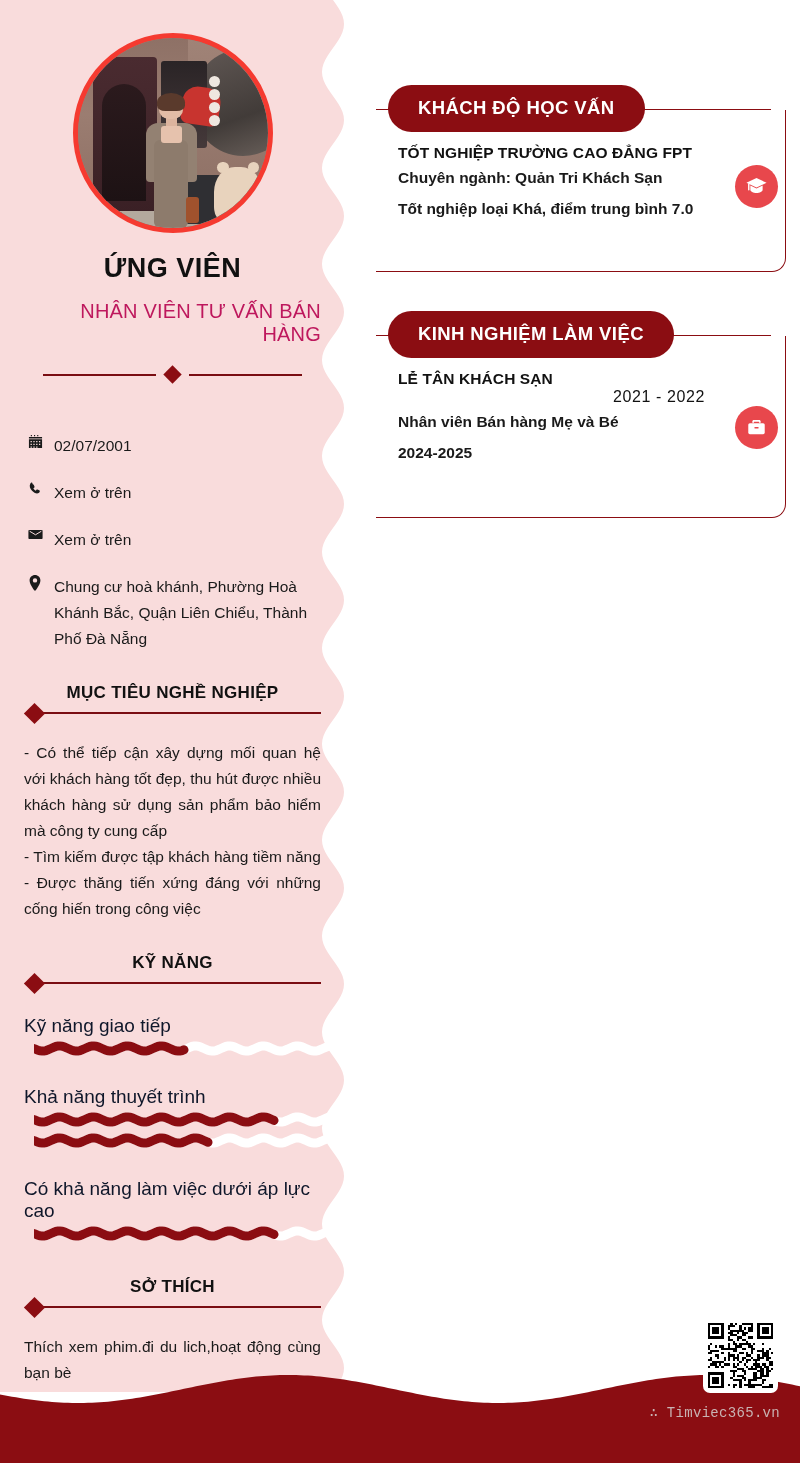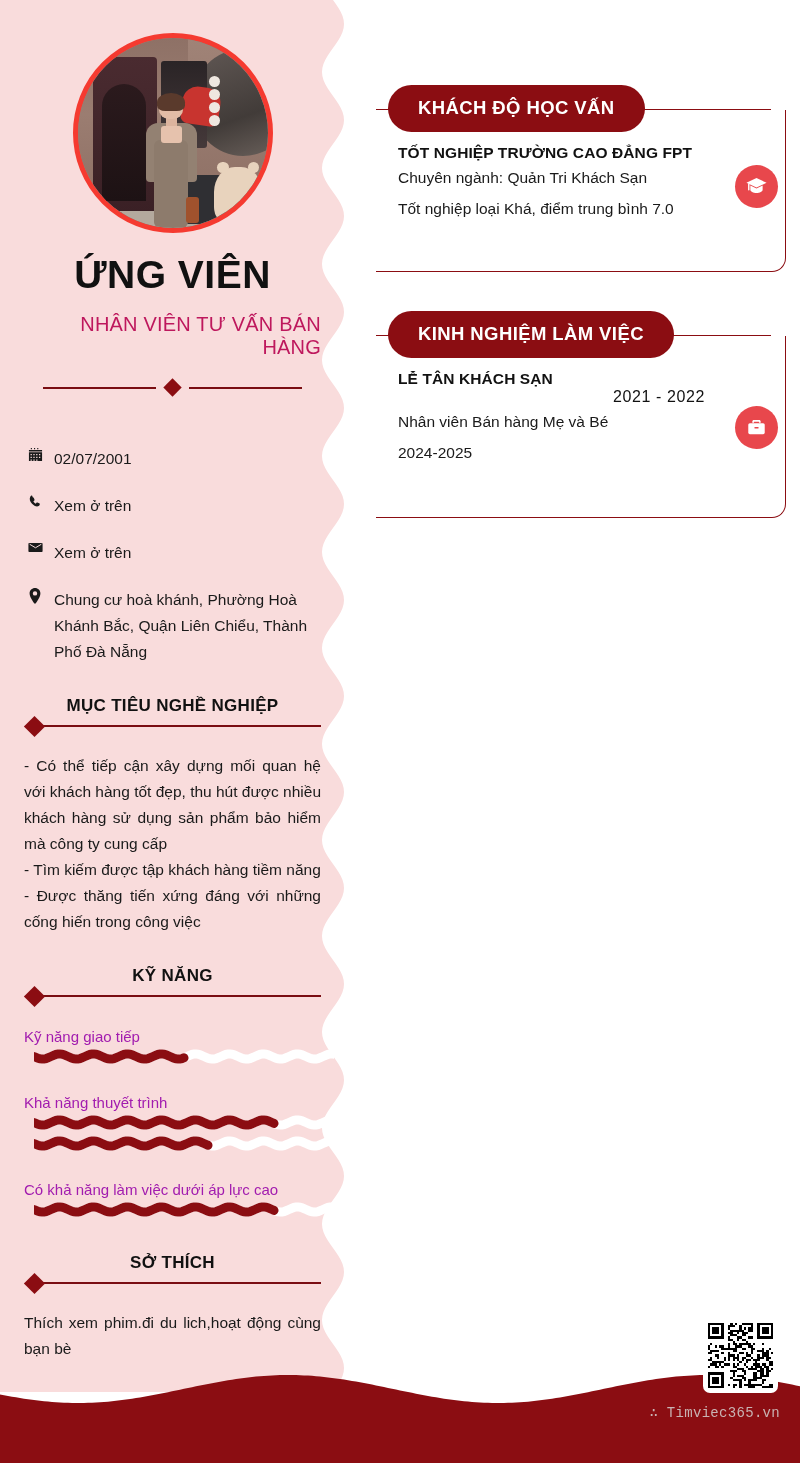--- a/index.html
+++ b/index.html
@@ -95,21 +95,21 @@
   .ph-bear::after {content:"";position:absolute;right:6%;top:-9%;width:24%;
                 padding-bottom:24%;background:#e8d3bd;border-radius:50%;}
   .ph-chair   { position:absolute; right:22%; bottom:2%; width:22%; height:26%;
                 background:#2f2f33; border-radius:8px 8px 2px 2px; }
   .ph-floor   { position:absolute; left:0; bottom:0; width:100%; height:9%;
                 background:#b4a99d; }
 
   
   .name {
     text-align: center;
-    font-size: 39px;
+    font-size: 27px;
     font-weight: bold;
     color: #111;
     margin-top: 20px;
     letter-spacing: .5px;
   }
   .job-title {
     text-align: right;
     font-size: 20px;
     color: #be185d;
     margin-top: 16px;
@@ -166,21 +166,21 @@
 
   .body-text {
     font-size: 15.5px; color: #1a1a1a; line-height: 26px;
     text-align: justify; margin-top: 20px;
   }
   .body-text p { margin-bottom: 0; }
 
   
   .skills { margin-top: 14px; }
   .skill-name {
-    font-size: 15px; color: #a21caf; margin-top: 25px; margin-bottom: 3px;
+    font-size: 19px; color: #0f172a; margin-top: 25px; margin-bottom: 3px;
   }
   .skill-bar { height: 17px; width: 300px; margin-left: 10px; }
 
   
   #right-col {
     position: absolute;
     left: 376px; top: 0;
     width: 424px; height: 1392px;
     z-index: 1;
   }
@@ -219,21 +219,21 @@
     background: #e8474c;
     display: flex; align-items: center; justify-content: center;
     z-index: 5;
   }
   .card-body { padding: 34px 70px 22px 22px; }
   .entry-title {
     font-size: 15.5px; font-weight: bold; color: #111;
     letter-spacing: .1px;
   }
   .entry-line {
-    font-size: 15.5px; color: #1a1a1a; line-height: 31px;
+    font-size: 15.5px; color: #1a1a1a; line-height: 31px; font-weight: bold;
   }
   .entry-date {
     font-size: 16px; font-weight: normal; color: #111;
     text-align: right; letter-spacing: .6px;
     padding-right: 10px;
   }
 
   
   #bottom-wave {
     position: absolute;

